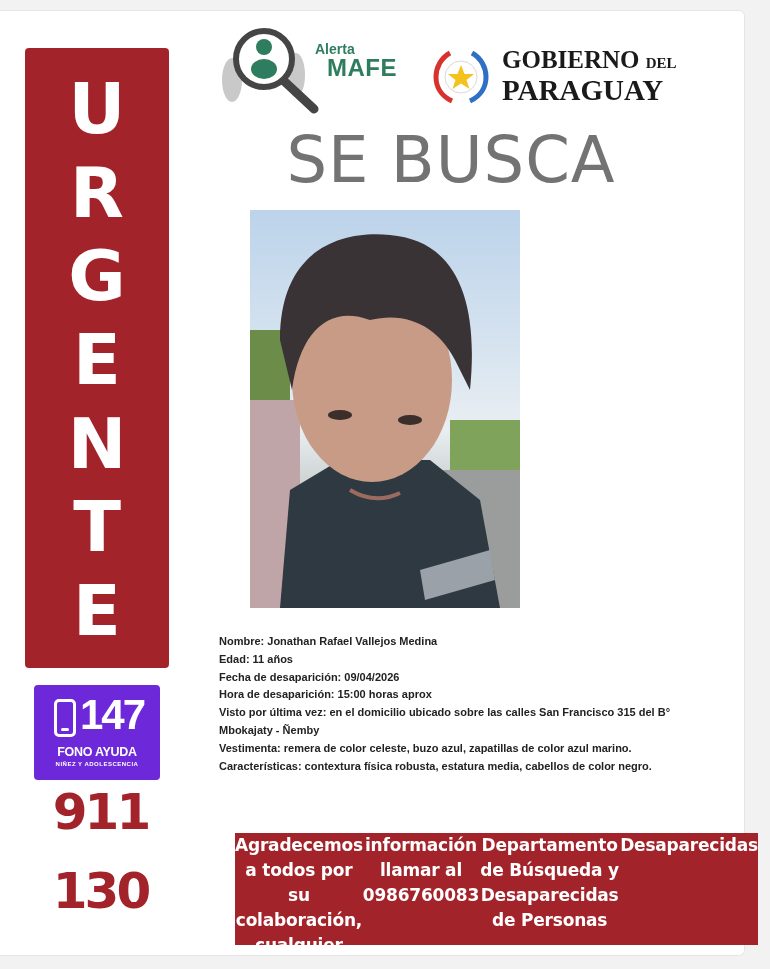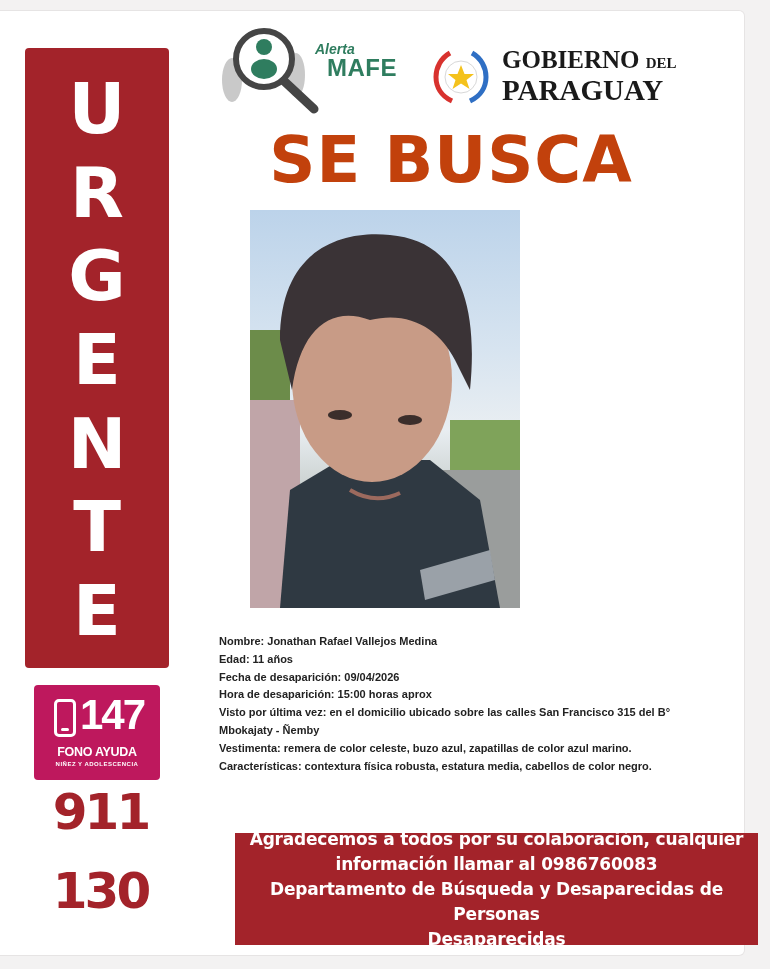--- a/index.html
+++ b/index.html
@@ -19,21 +19,21 @@
     background:#a3232a; border-radius:4px;
     display:flex; flex-direction:column; align-items:center; justify-content:space-between;
     padding:26px 0 22px; box-sizing:border-box;
   }
   .urgent span {
     color:#fff; font-weight:900; font-size:70px; line-height:1;
     font-family:"DejaVu Sans", sans-serif;
   }
   .fono {
     position:absolute; left:34px; top:674px; width:126px; height:95px;
-    background:#be185d; border-radius:4px; color:#fff; text-align:center;
+    background:#6d28d9; border-radius:4px; color:#fff; text-align:center;
   }
   .fono .phone {
     position:absolute; left:20px; top:14px; width:22px; height:38px;
     border:3px solid #fff; border-radius:5px; box-sizing:border-box;
   }
   .fono .phone::after {
     content:""; position:absolute; left:4px; bottom:3px; width:8px; height:3px; background:#fff; border-radius:2px;
   }
   .fono .num {
     position:absolute; left:46px; top:6px; font-size:42px; font-weight:bold; letter-spacing:-2px;
@@ -45,46 +45,46 @@
   .fono .sub {
     position:absolute; left:0; right:0; top:76px; font-size:6px; font-weight:bold; letter-spacing:0.5px;
   }
   .emergency {
     position:absolute; left:33px; width:135px; text-align:center;
     color:#a3232a; font-weight:900; font-size:50px; line-height:1; letter-spacing:-3px;
     font-family:"DejaVu Sans", sans-serif;
   }
   .mafe-logo { position:absolute; left:218px; top:14px; width:180px; height:90px; }
   .mafe-text { position:absolute; left:315px; top:30px; color:#2f7d5f; font-weight:bold; }
-  .mafe-text .a { font-size:14px; display:block;font-style:italic; }
+  .mafe-text .a { font-size:14px; display:block; }
   .mafe-text .b { font-size:24px; display:block; margin-top:-3px; letter-spacing:0.5px;margin-left:12px; }
   .gob-emblem { position:absolute; left:428px; top:36px; width:66px; height:60px; }
   .gob-text { position:absolute; left:502px; top:36px; font-family:"Liberation Serif", "DejaVu Serif", serif; color:#1a1a1a; font-weight:bold; }
   .gob-text .l1 { font-size:25px; line-height:26px; display:block; }
   .gob-text .l1 small { font-size:15px; }
   .gob-text .l2 { font-size:29px; line-height:28px; display:block; }
   .title {
     position:absolute; left:216px; top:112px; width:470px; text-align:center;
-    color:#c2410c; font-weight:700; font-size:64px; line-height:74px; letter-spacing:1px;
+    color:#737373; font-weight:400; font-size:64px; line-height:74px; letter-spacing:1px;
     font-family:"DejaVu Sans", sans-serif;
   }
   .photo {
     position:absolute; left:250px; top:199px; width:270px; height:398px; overflow:hidden;
     background:linear-gradient(180deg,#bcd3ea 0%,#d7e4f0 35%,#e9eef2 55%,#b6bdb8 80%,#8c908e 100%);
   }
   .details {
     position:absolute; left:219px; top:622px; width:540px;
     font-size:11px; line-height:17.8px; color:#222; font-weight:bold;
   }
   .details div { white-space:nowrap; }
   .contact {
     position:absolute; left:235px; top:833px; width:523px; height:112px;
     background:#a3232a; color:#fff; text-align:center;
     font-size:17px; font-weight:bold; line-height:25px;
-    display:flex; flex-direction:column; justify-content:center;
+    display:flex; justify-content:center;
     font-family:"DejaVu Sans", sans-serif;
   }
   .contact div { letter-spacing:-0.2px; }
 </style>
 </head>
 <body>
 
 <div class="card">
 
   <div class="urgent">

